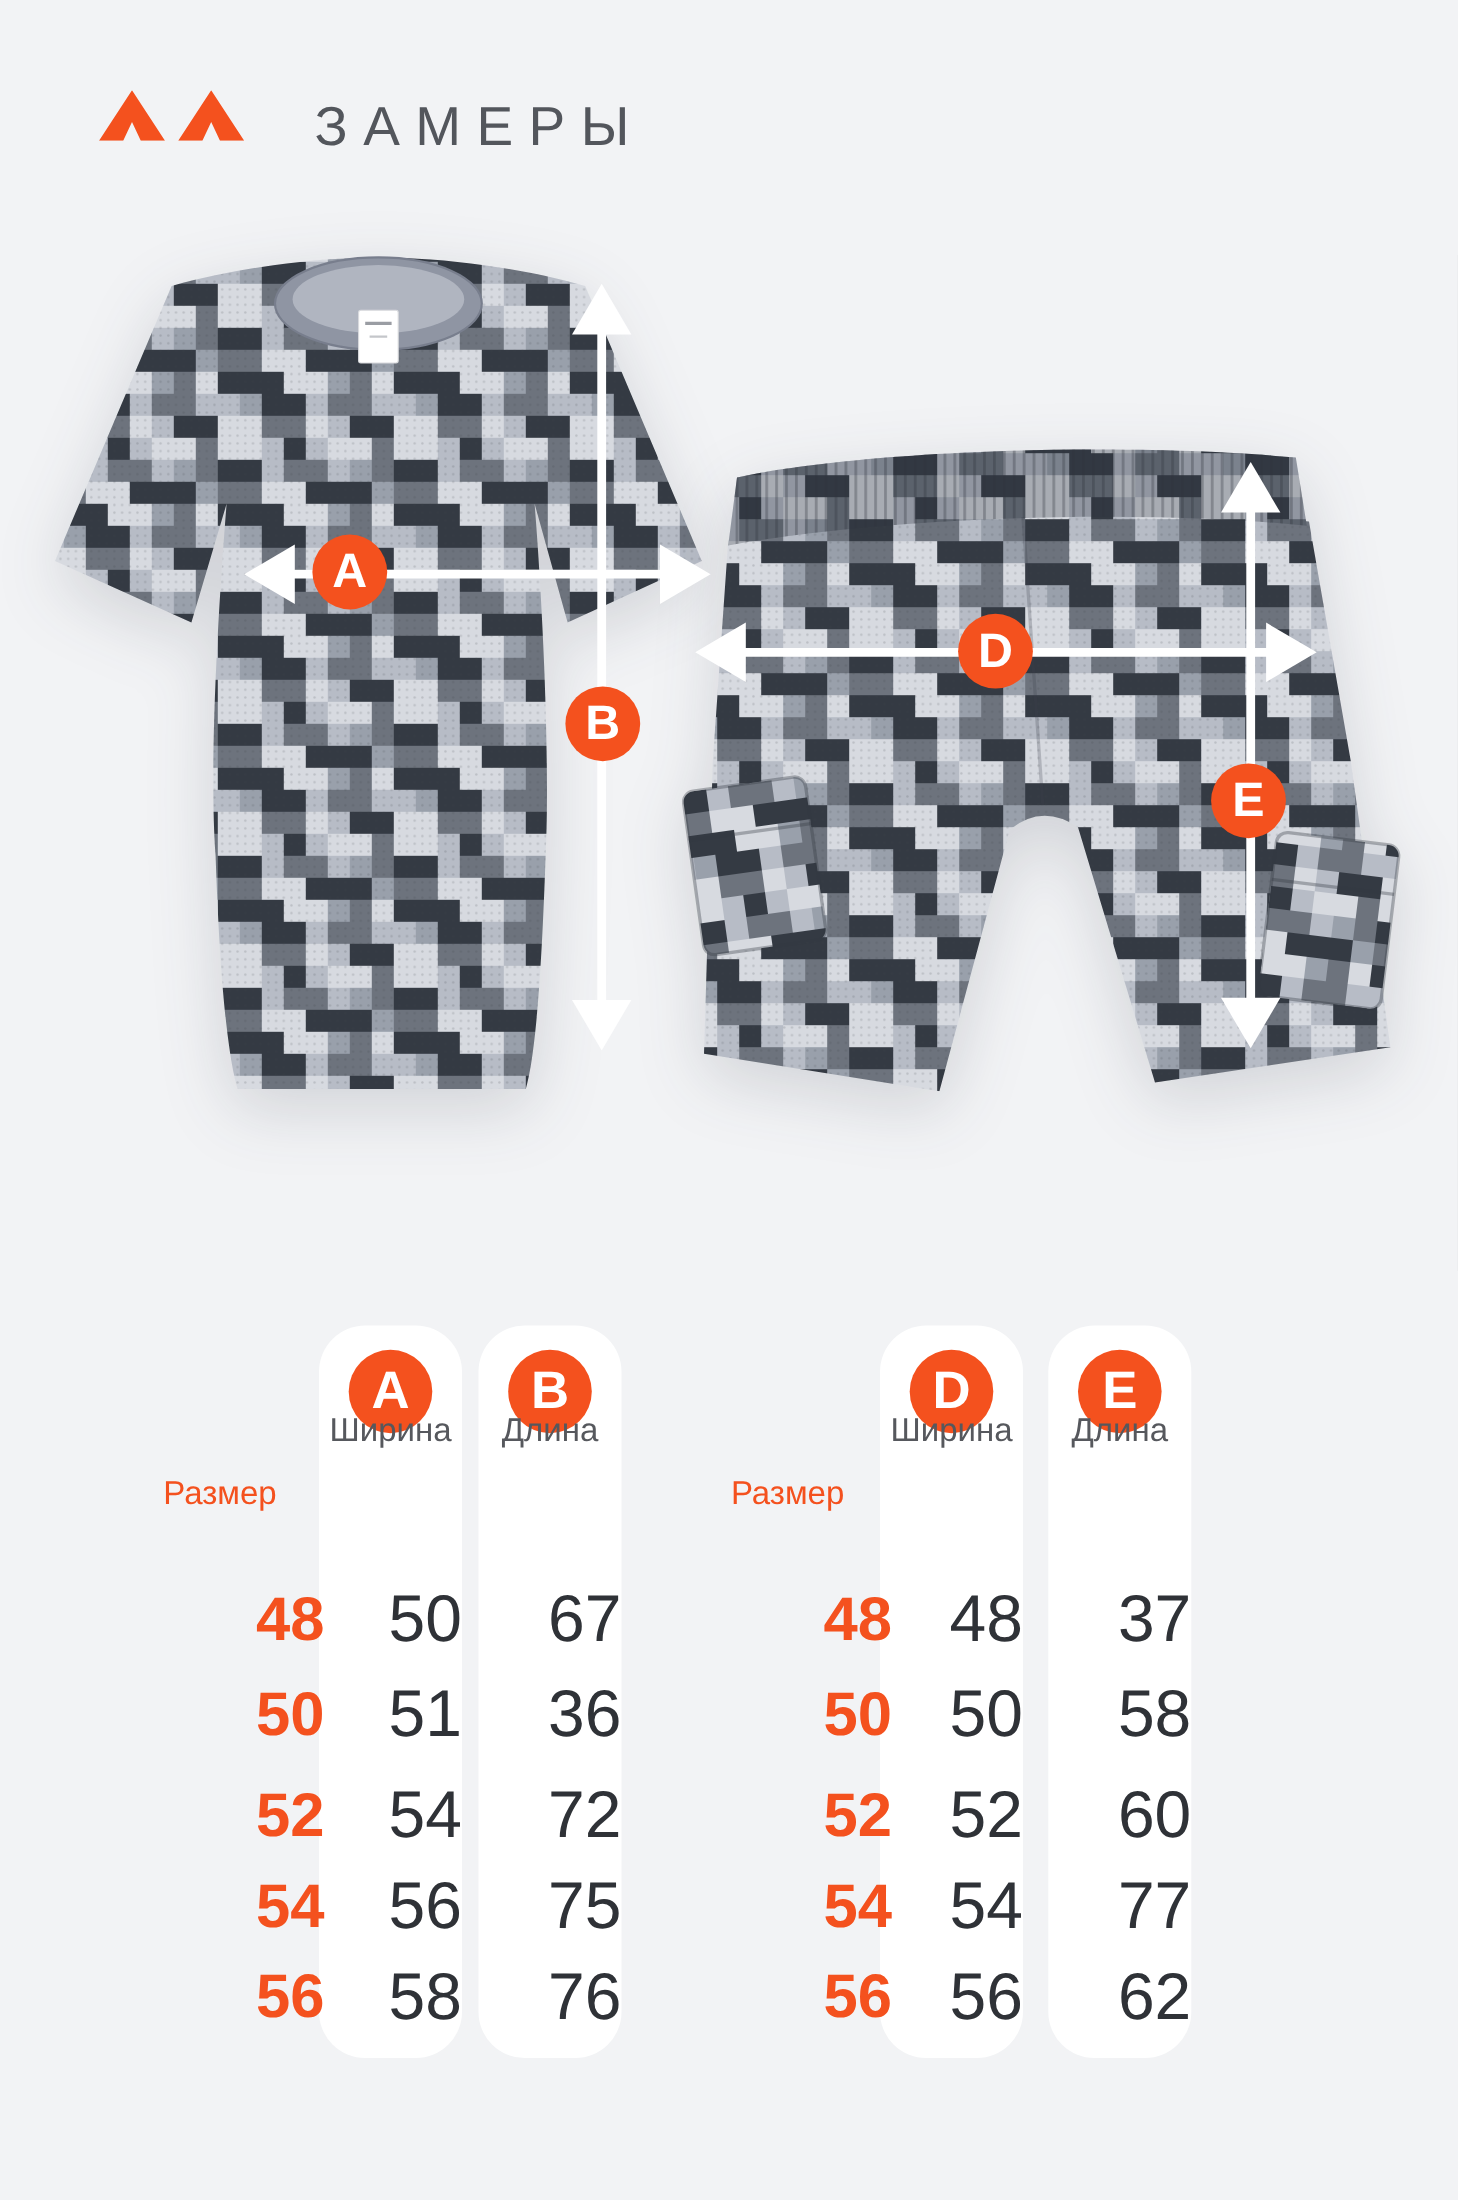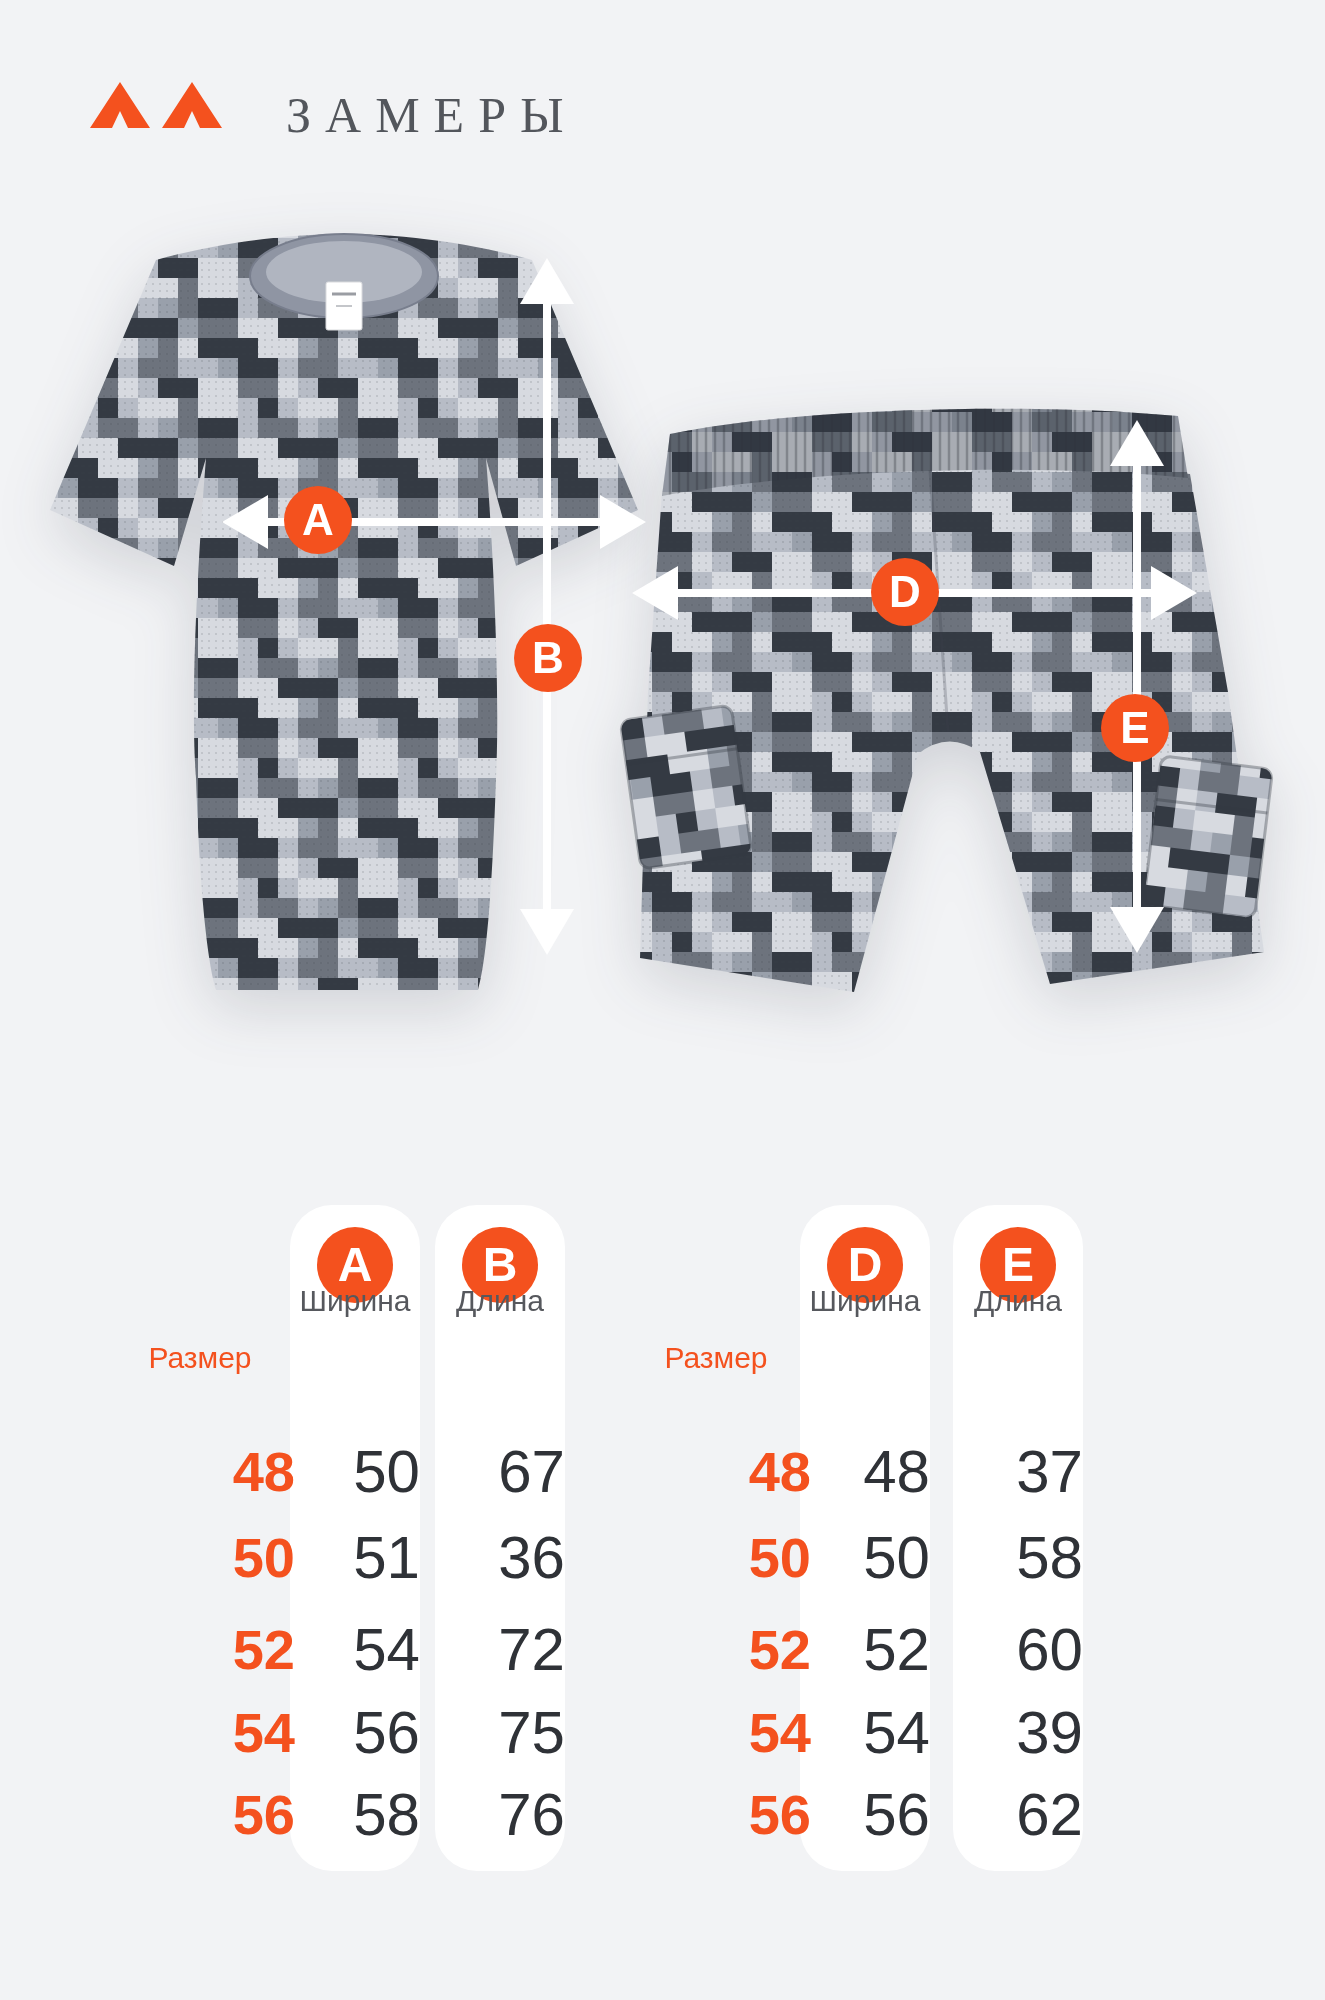--- a/index.html
+++ b/index.html
@@ -6,21 +6,21 @@
     --accent:#F4511E; --bg:#F2F3F5; --ink:#2F3237; --muted:#56585D;
     --title:#53565C; --note:#1E2126;
   }
   *{margin:0;padding:0;box-sizing:border-box}
   body{background:#e4e5e8;font-family:"Liberation Sans",sans-serif;}
   .canvas{position:relative;width:1325px;height:2000px;background:var(--bg);overflow:hidden;margin:0 auto;}
 
   
   .logo{position:absolute;left:90px;top:82px;width:132px;height:46px;color:var(--accent);}
   .title{position:absolute;left:286px;top:86px;font-size:50px;letter-spacing:14px;
-         font-weight:400;color:var(--title);white-space:nowrap;font-family:Liberation Serif, serif;}
+         font-weight:400;color:var(--title);white-space:nowrap;}
 
   
   .tshirt{position:absolute;left:38px;top:218px;width:612px;height:800px;
           filter:drop-shadow(0 18px 30px rgba(40,45,60,.16));}
   .shorts{position:absolute;left:612px;top:392px;width:668px;height:620px;
           filter:drop-shadow(0 18px 30px rgba(40,45,60,.16));}
 
   
   .arrows{position:absolute;left:0;top:0;width:1325px;height:1060px;pointer-events:none;}
   .mcirc{position:absolute;width:68px;height:68px;border-radius:50%;background:var(--accent);
@@ -251,18 +251,18 @@
   <div class="cell val cD r0">48</div>
   <div class="cell val cE r0">37</div>
   <div class="cell size s-r r1">50</div>
   <div class="cell val cD r1">50</div>
   <div class="cell val cE r1">58</div>
   <div class="cell size s-r r2">52</div>
   <div class="cell val cD r2">52</div>
   <div class="cell val cE r2">60</div>
   <div class="cell size s-r r3">54</div>
   <div class="cell val cD r3">54</div>
-  <div class="cell val cE r3">39</div>
+  <div class="cell val cE r3">77</div>
   <div class="cell size s-r r4">56</div>
   <div class="cell val cD r4">56</div>
   <div class="cell val cE r4">62</div>
 
 </div>
 
 </body></html>

